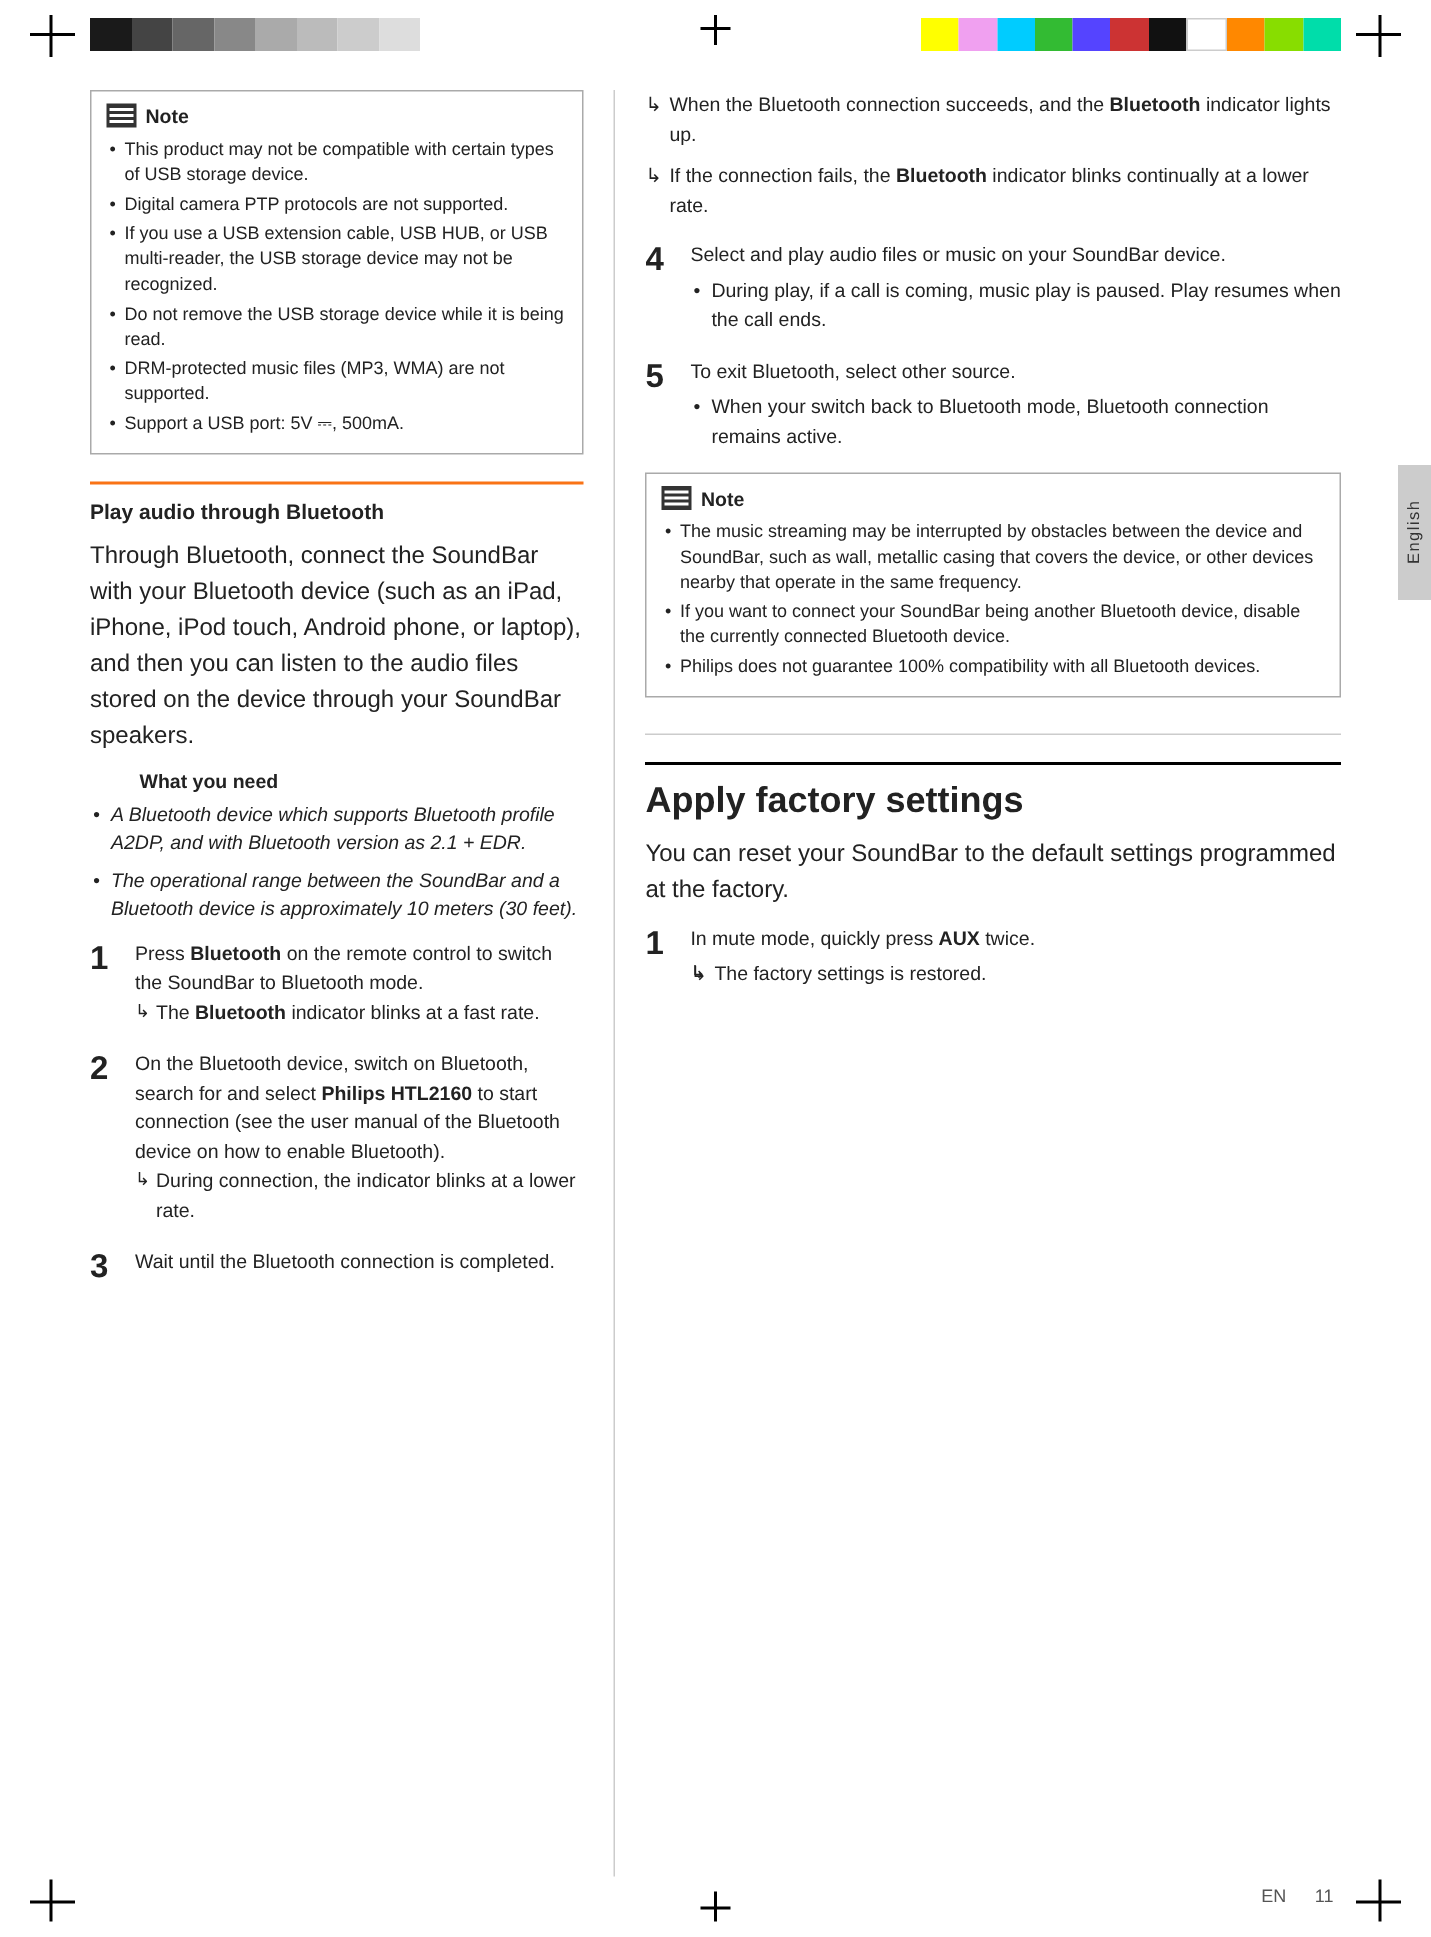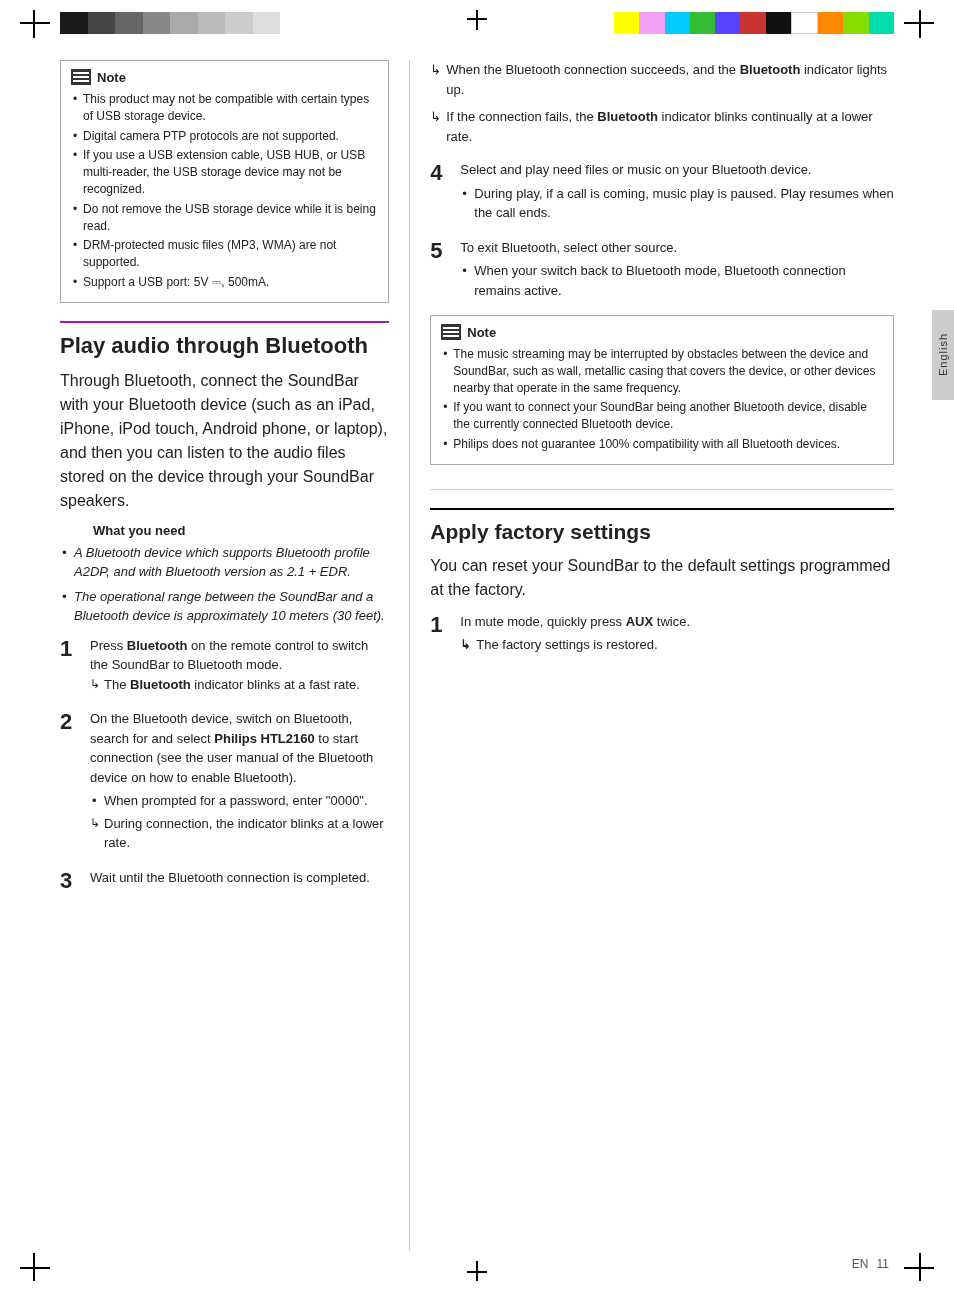--- a/index.html
+++ b/index.html
@@ -100,29 +100,29 @@
       line-height: 1.4;
     }
     .note-box ul li::before {
       content: "•";
       position: absolute;
       left: 2px;
     }
 
     
     .section-title {
-      font-size: 22px;
+      font-size: 14px;
       font-weight: bold;
       margin-bottom: 10px;
-      border-top: 2px solid #a21caf;
+      border-top: 2px solid #f97316;
       padding-top: 10px;
     }
 
     .section-title-right {
-      font-size: 21px;
+      font-size: 24px;
       font-weight: bold;
       margin-bottom: 10px;
       border-top: 2px solid #000;
       padding-top: 10px;
     }
 
     .intro-text {
       line-height: 1.5;
       margin-bottom: 10px;
       font-size: 16px;
@@ -291,23 +291,20 @@
       <div class="step-content">
         <span>Press <b>Bluetooth</b> on the remote control to switch the SoundBar to Bluetooth mode.</span>
         <div class="arrow-item">The <b>Bluetooth</b> indicator blinks at a fast rate.</div>
       </div>
     </div>
 
     <div class="step">
       <span class="step-num">2</span>
       <div class="step-content">
         <span>On the Bluetooth device, switch on Bluetooth, search for and select <b>Philips HTL2160</b> to start connection (see the user manual of the Bluetooth device on how to enable Bluetooth).</span>
-        <ul>
-          <li>When prompted for a password, enter "0000".</li>
-        </ul>
         <div class="arrow-item">During connection, the indicator blinks at a lower rate.</div>
       </div>
     </div>
 
     <div class="step">
       <span class="step-num">3</span>
       <div class="step-content">
         <span>Wait until the Bluetooth connection is completed.</span>
       </div>
     </div>
@@ -323,21 +320,21 @@
       </div>
       <div class="arrow-item" style="padding-left:16px;position:relative;margin-bottom:8px;line-height:1.5;font-size:13px;">
         <span style="position:absolute;left:0;">↳</span>
         If the connection fails, the <b>Bluetooth</b> indicator blinks continually at a lower rate.
       </div>
     </div>
 
     <div class="step">
       <span class="step-num">4</span>
       <div class="step-content">
-        <span>Select and play need files or music on your Bluetooth device.</span>
+        <span>Select and play audio files or music on your SoundBar device.</span>
         <ul>
           <li>During play, if a call is coming, music play is paused. Play resumes when the call ends.</li>
         </ul>
       </div>
     </div>
 
     <div class="step">
       <span class="step-num">5</span>
       <div class="step-content">
         <span>To exit Bluetooth, select other source.</span>
@@ -377,16 +374,16 @@
           <span style="position:absolute;left:0;">↳</span>
           The factory settings is restored.
         </div>
       </div>
     </div>
 
   </div>
 
 </div>
 
-<div style="position:absolute;bottom:20px;right:65px;font-size:12px;color:#555;display:flex;align-items:center;gap:8px;margin-top:46px;">
+<div style="position:absolute;bottom:20px;right:65px;font-size:12px;color:#555;display:flex;align-items:center;gap:19px;margin-top:46px;">
   <span>EN</span>
   <span>11</span>
 </div>
 
 </body></html>

